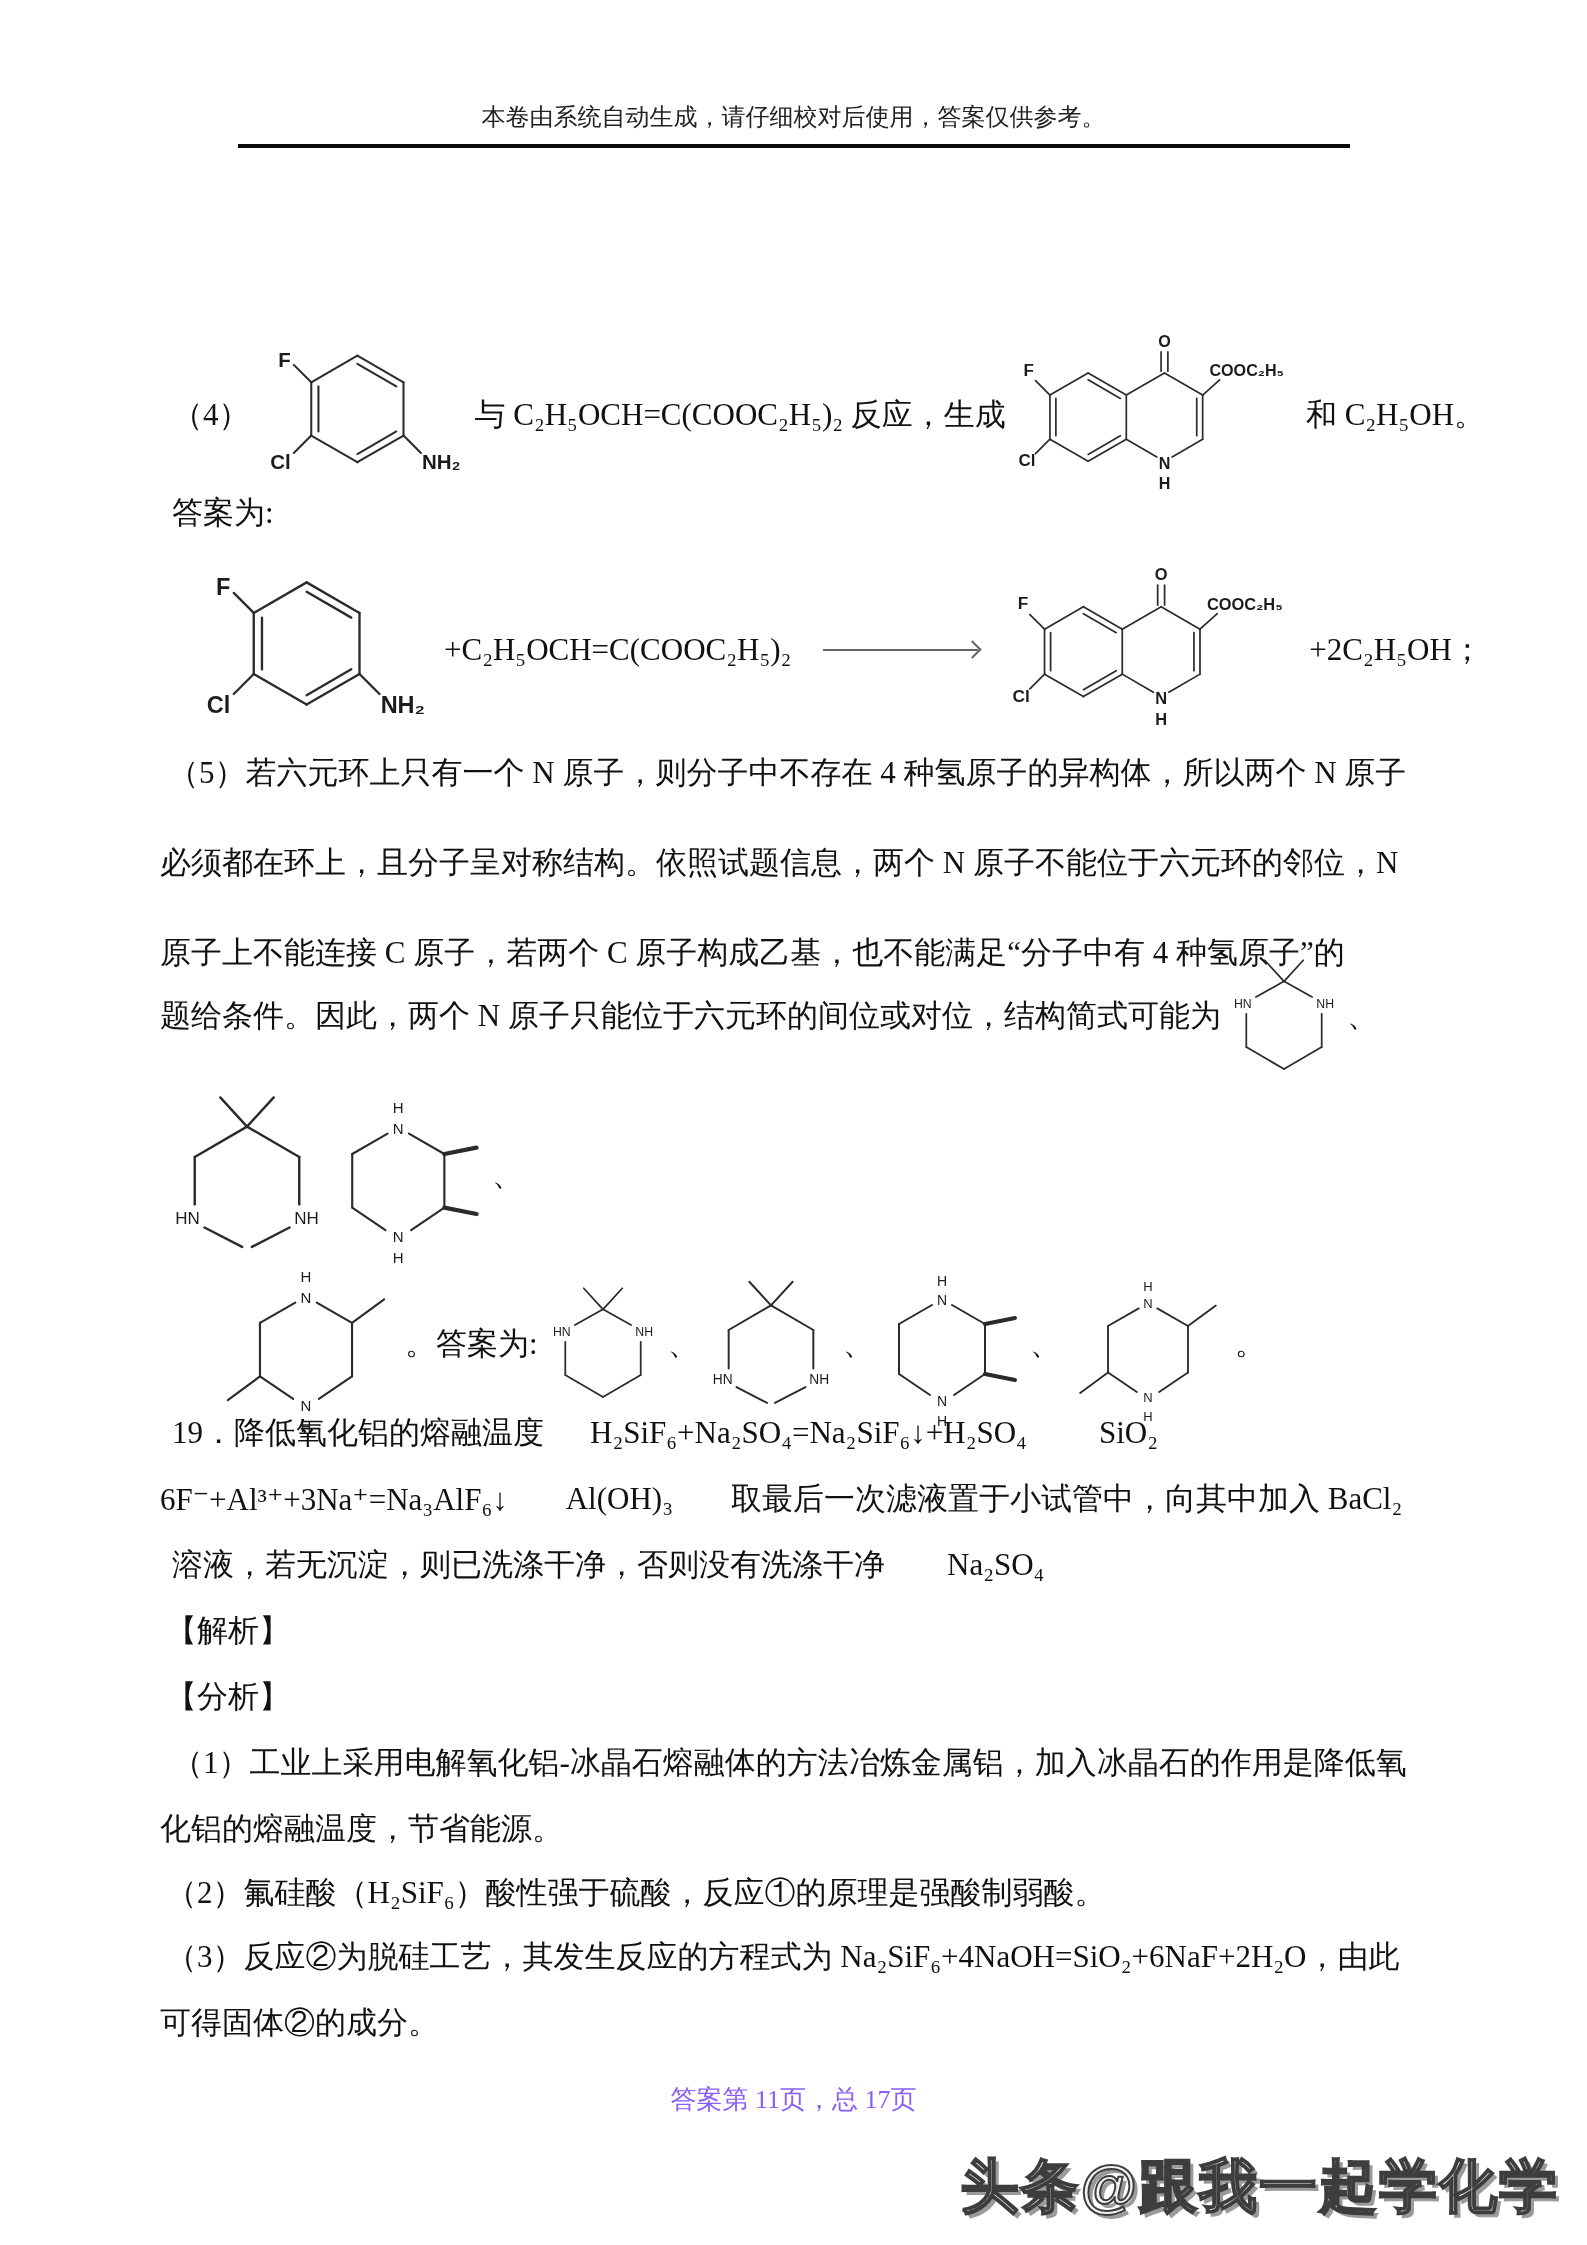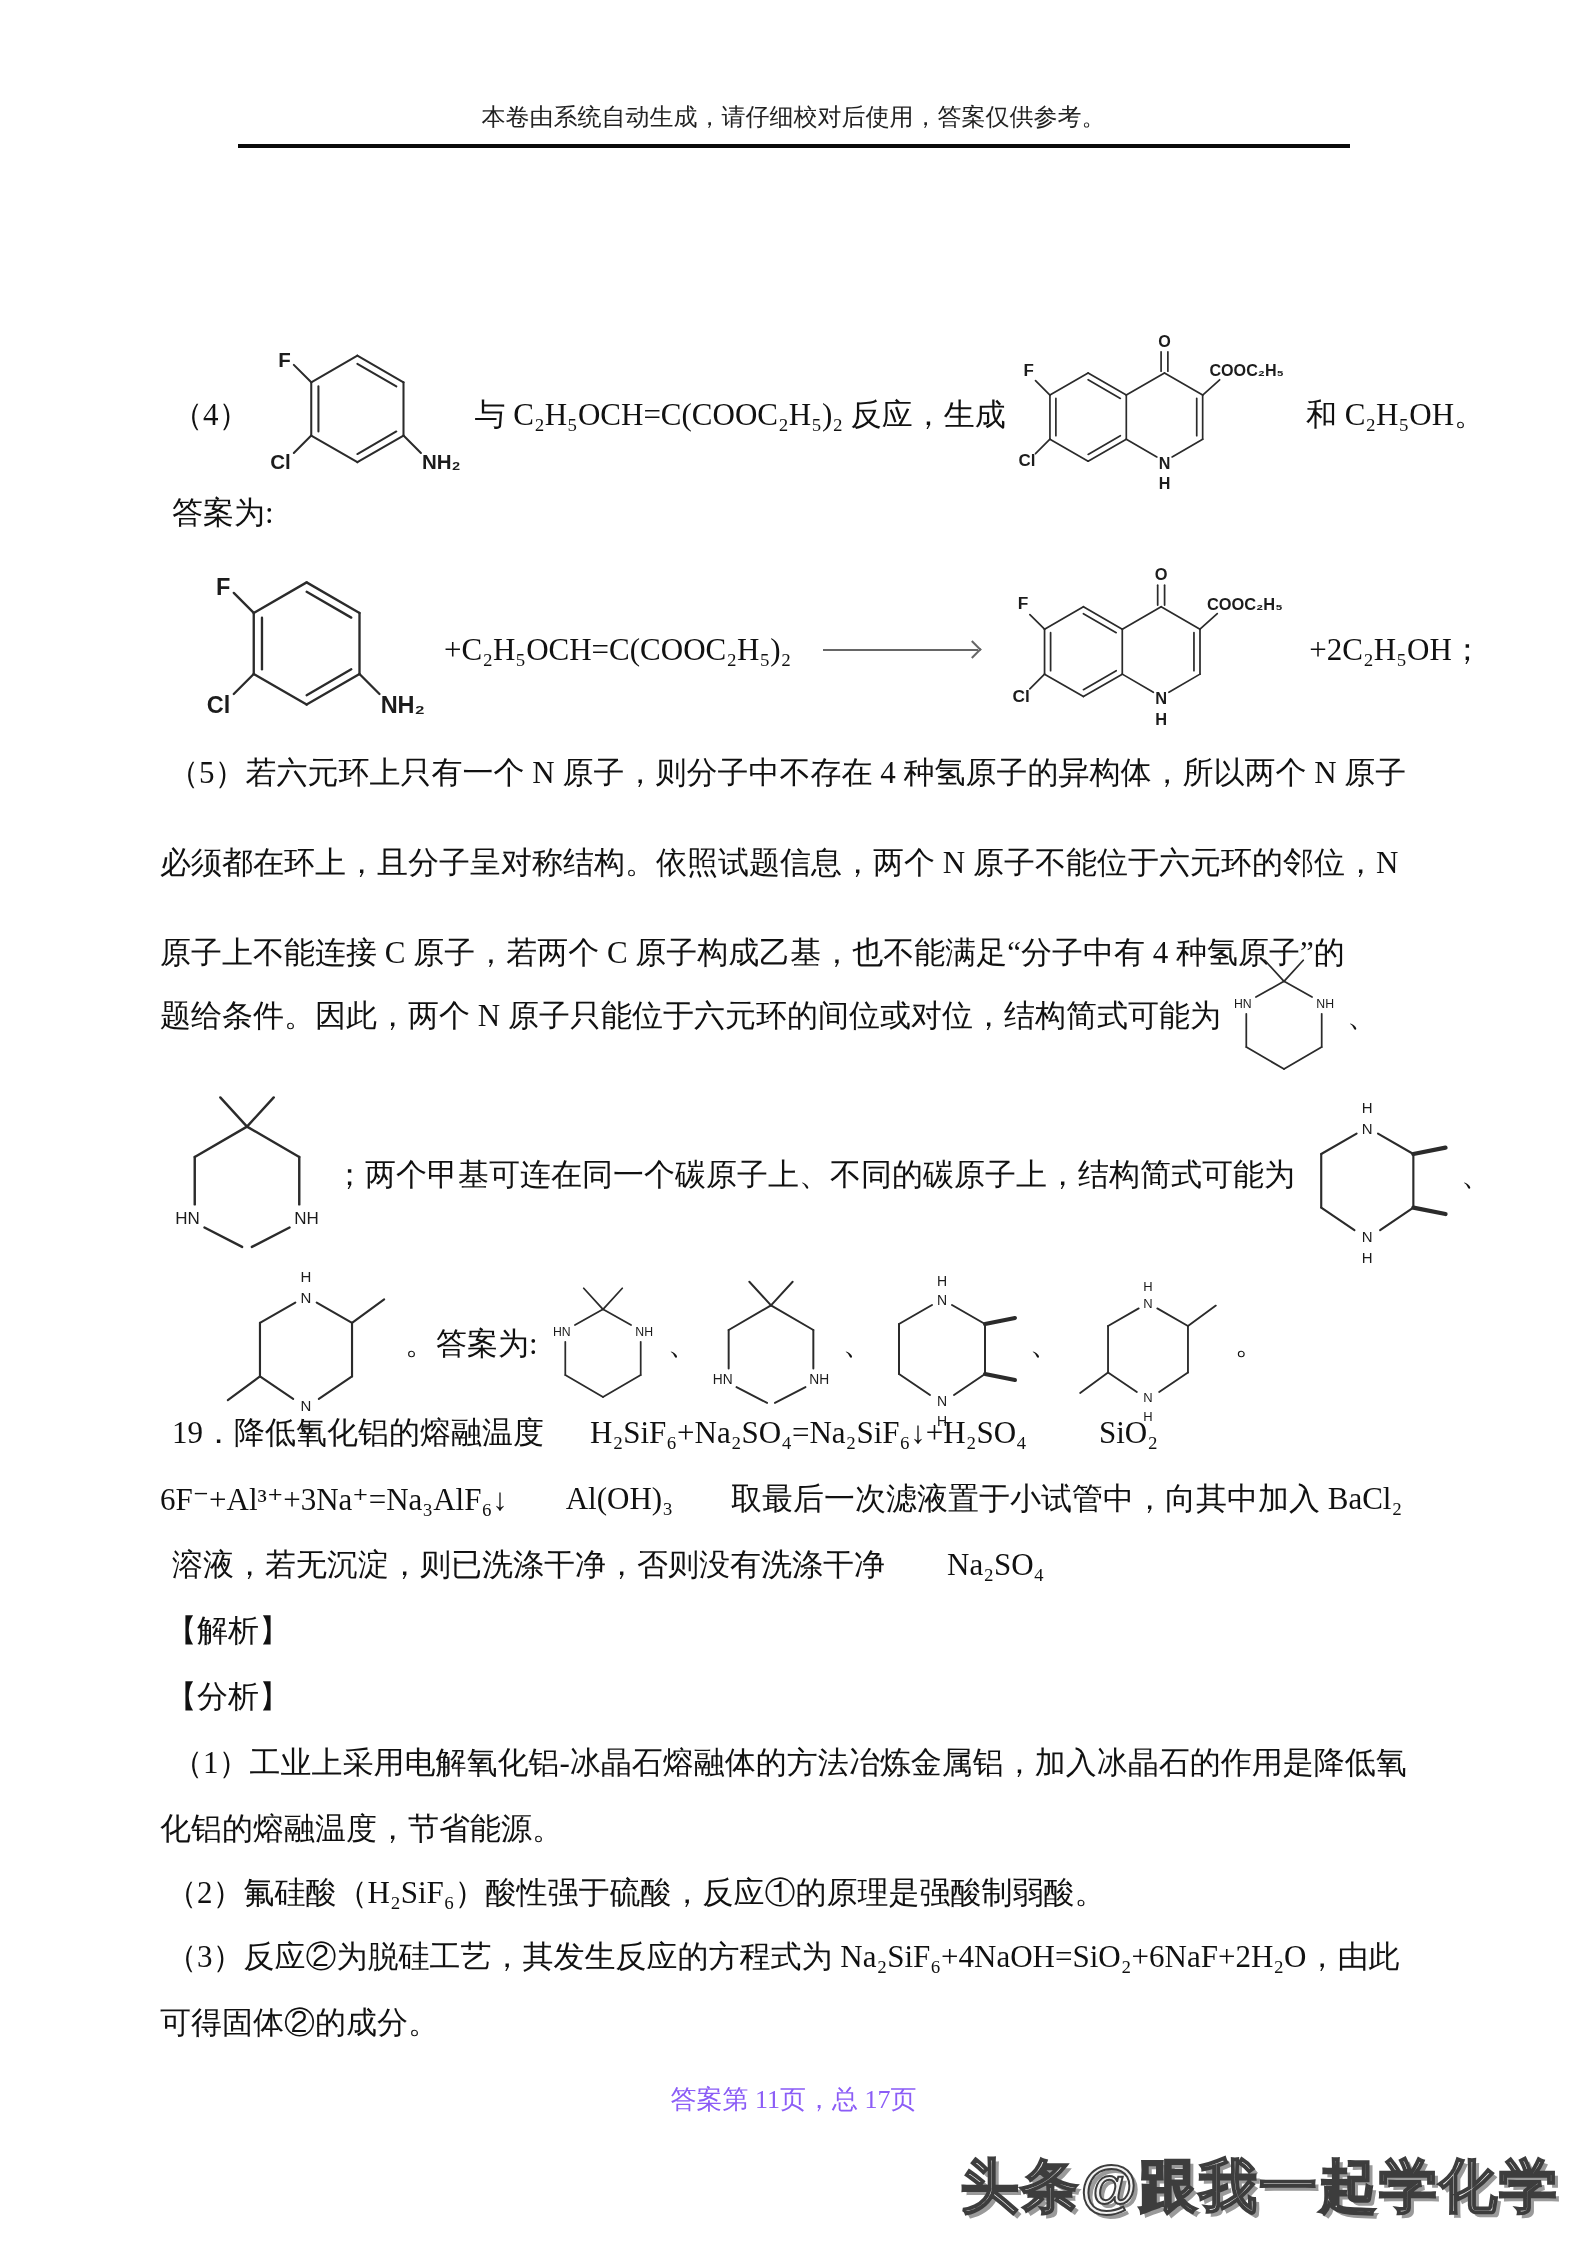--- a/index.html
+++ b/index.html
@@ -180,21 +180,20 @@
     <svg class="struct" viewBox="0 0 130 155" width="114">
         <use href="#structC"></use>
       </svg>
     <span class="t">、</span>
   </div>
 
   <div class="row" style="top:1078px;left:168px;gap:8px;">
     <svg class="struct" viewBox="0 0 130 160" width="158">
         <use href="#structD"></use>
       </svg>
-    <span class="t">；两个甲基可连在同一个碳原子上、不同的碳原子上，结构简式可能为</span>
     <svg class="struct" viewBox="0 0 140 180" width="150">
         <use href="#structE"></use>
       </svg>
     <span class="t">、</span>
   </div>
 
   <div class="row" style="top:1248px;left:215px;gap:8px;">
     <svg class="struct" viewBox="0 0 170 180" width="182">
         <use href="#structF"></use>
       </svg>

